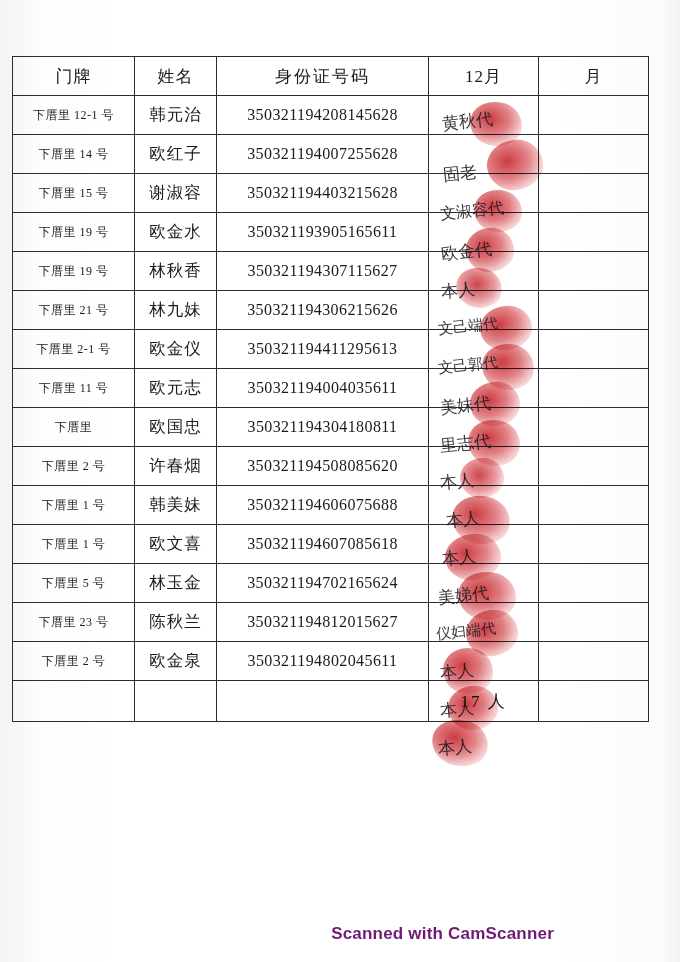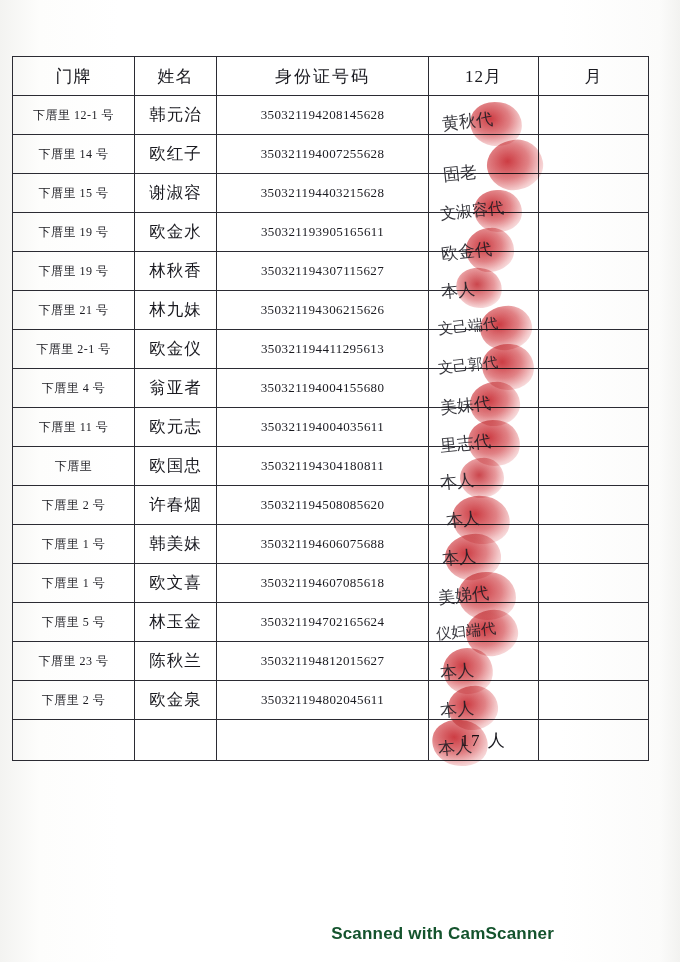--- a/index.html
+++ b/index.html
@@ -67,21 +67,21 @@
   thead th.h-id { letter-spacing: 2px; }
 
   tbody td {
     height: 38px;
     font-size: 16.5px;
   }
 
   td.door { font-size: 12px; letter-spacing: 0.5px; }
   td.name { font-size: 16.5px; letter-spacing: 1px; }
   td.idno {
-    font-size: 13px;
+    font-size: 16px;
     font-family: "Liberation Serif", serif;
     letter-spacing: 0.4px;
   }
   td.sig, td.blank { font-size: 16px; }
 
   tr.total-row td { height: 40px; margin-left: 7px; }
   td.total {
     font-size: 17px;
     letter-spacing: 2px;
   }
@@ -116,21 +116,21 @@
     white-space: nowrap;
   }
 
   .watermark {
     position: absolute;
     right: 14px;
     bottom: 18px;
     font-family: "Liberation Sans", sans-serif;
     font-size: 17px;
     font-weight: bold;
-    color: #14532d;
+    color: #701a75;
     letter-spacing: 0.2px;
   }
 </style>
 </head>
 <body>
 
 <div class="paper"></div>
 
 <div class="sheet">
 
@@ -196,27 +196,20 @@
           <td class="blank"></td>
         </tr>
         <tr>
           <td class="door">下厝里 2-1 号</td>
           <td class="name">欧金仪</td>
           <td class="idno">350321194411295613</td>
           <td class="sig"></td>
           <td class="blank"></td>
         </tr>
         <tr>
-          <td class="door">下厝里 4 号</td>
-          <td class="name">翁亚者</td>
-          <td class="idno">350321194004155680</td>
-          <td class="sig"></td>
-          <td class="blank"></td>
-        </tr>
-        <tr>
           <td class="door">下厝里 11 号</td>
           <td class="name">欧元志</td>
           <td class="idno">350321194004035611</td>
           <td class="sig"></td>
           <td class="blank"></td>
         </tr>
         <tr>
           <td class="door">下厝里</td>
           <td class="name">欧国忠</td>
           <td class="idno">350321194304180811</td>

